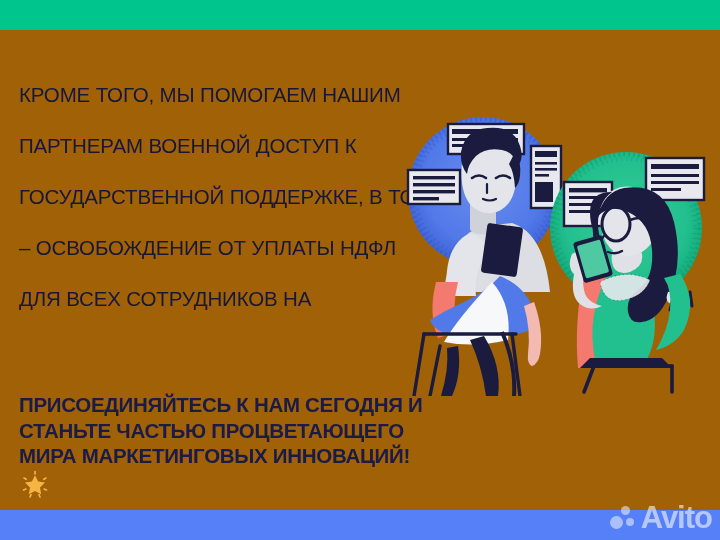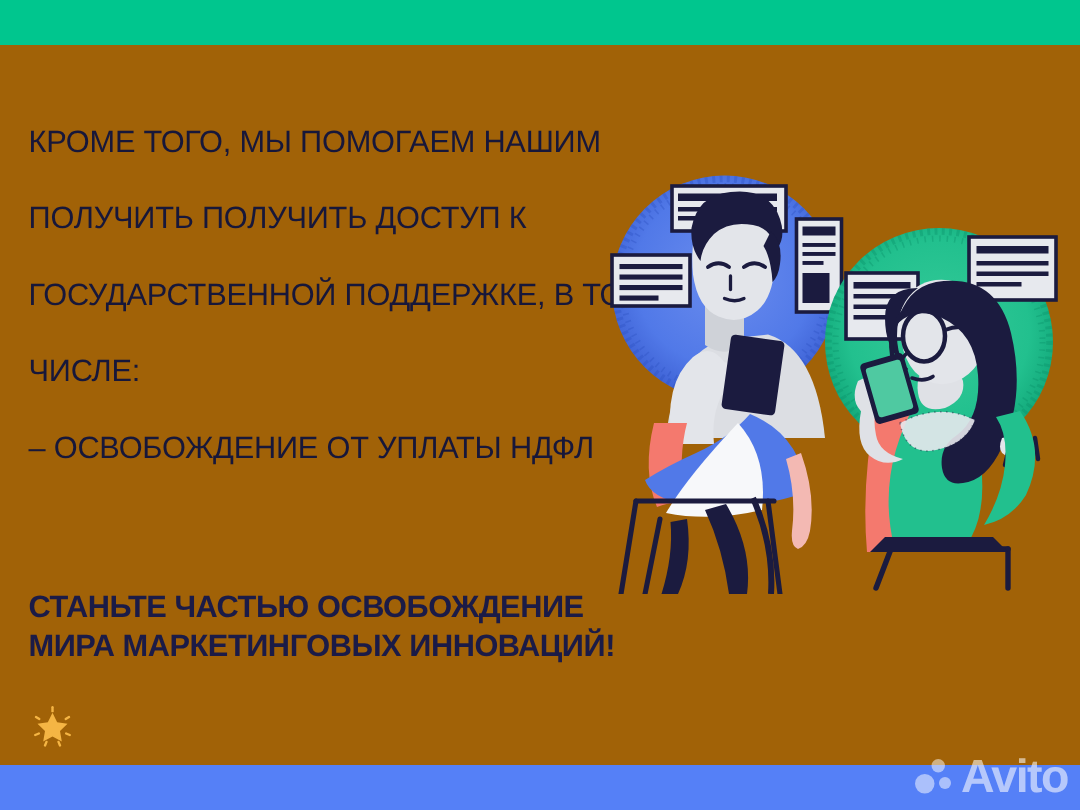--- a/index.html
+++ b/index.html
@@ -71,24 +71,24 @@
 </style>
 </head>
 <body>
 
 <div id="stage">
 
   <div class="topbar" style="background: rgb(0, 198, 142);"></div>
 
   <div class="bodytext" style="color: rgb(23, 23, 58);">
     <span class="ln">КРОМЕ ТОГО, МЫ ПОМОГАЕМ НАШИМ</span>
-    <span class="ln">ПОЛУЧИТЬ ПОЛУЧИТЬ ДОСТУП К</span>
+    <span class="ln">ПАРТНЕРАМ ВОЕННОЙ ДОСТУП К</span>
     <span class="ln">ГОСУДАРСТВЕННОЙ ПОДДЕРЖКЕ, В ТОМ</span>
-    <span class="ln">ЧИСЛЕ:</span>
     <span class="ln">– ОСВОБОЖДЕНИЕ ОТ УПЛАТЫ НДФЛ</span>
+    <span class="ln">ДЛЯ ВСЕХ СОТРУДНИКОВ НА</span>
     
     
     
   </div>
 
   <div class="illus">
     <svg viewBox="0 0 332 300" xmlns="http://www.w3.org/2000/svg">
       <defs>
         <radialGradient id="gblue" cx="50%" cy="45%" r="55%">
           <stop offset="0%" stop-color="#6a8cee"></stop>
@@ -239,21 +239,22 @@
           <path d="M200 270 h84"></path>
           <path d="M284 270 v26"></path>
           <path d="M206 270 L196 296"></path>
         </g>
         <path d="M202 262 h72 l10 10 h-92 z" fill="#1b1b3f"></path>
       </g>
     </svg>
   </div>
 
   <div class="cta" style="color: rgb(27, 27, 71);">
-    <span class="ln">СТАНЬТЕ ЧАСТЬЮ ОСВОБОЖДЕНИЕ</span>
+    <span class="ln">ПРИСОЕДИНЯЙТЕСЬ К НАМ СЕГОДНЯ И</span>
+    <span class="ln">СТАНЬТЕ ЧАСТЬЮ ПРОЦВЕТАЮЩЕГО</span>
     <span class="ln">МИРА МАРКЕТИНГОВЫХ ИННОВАЦИЙ!</span>
   </div>
 
   <div class="star">
     <svg viewBox="0 0 30 30" width="30" height="30" xmlns="http://www.w3.org/2000/svg">
       <g stroke="#f5b544" stroke-width="1.6" stroke-linecap="round">
         <path d="M15 1.5 v2.6"></path>
           <path d="M26 8 l-2.2 1.3"></path>
           <path d="M4 8 l2.2 1.3"></path>
         <path d="M26.5 20 l-2.4 -1"></path>

